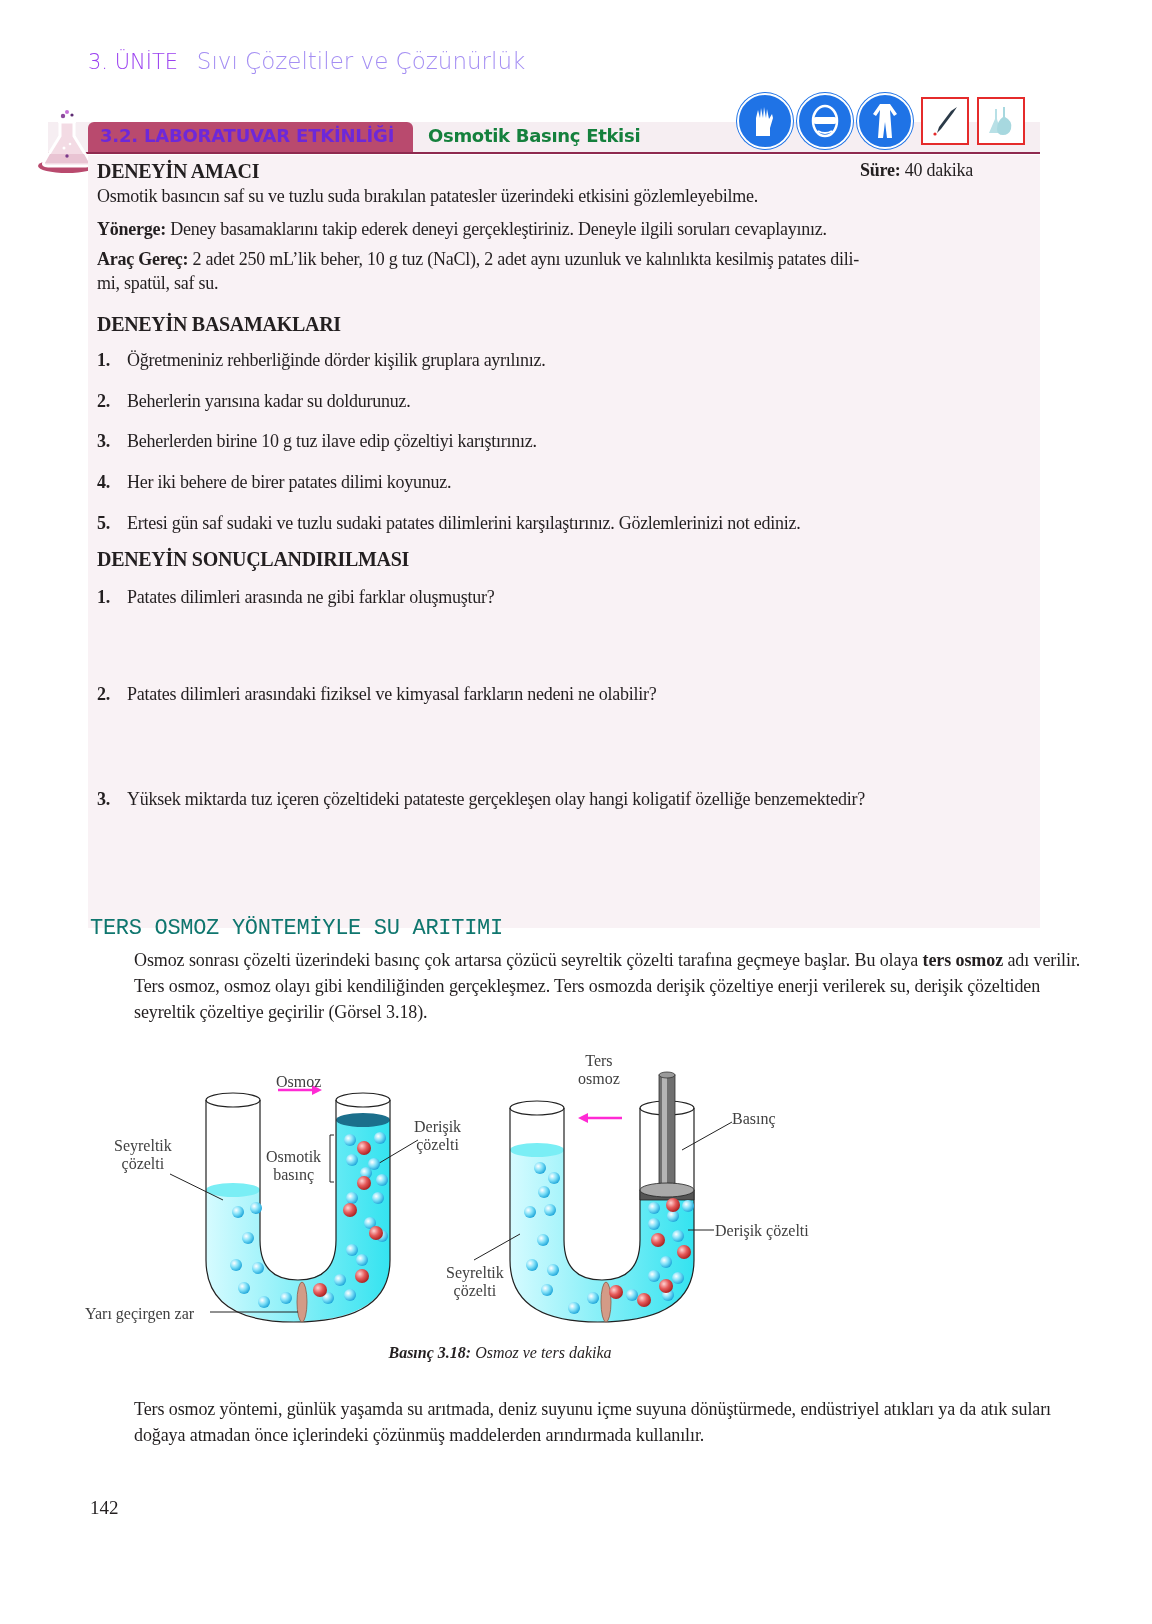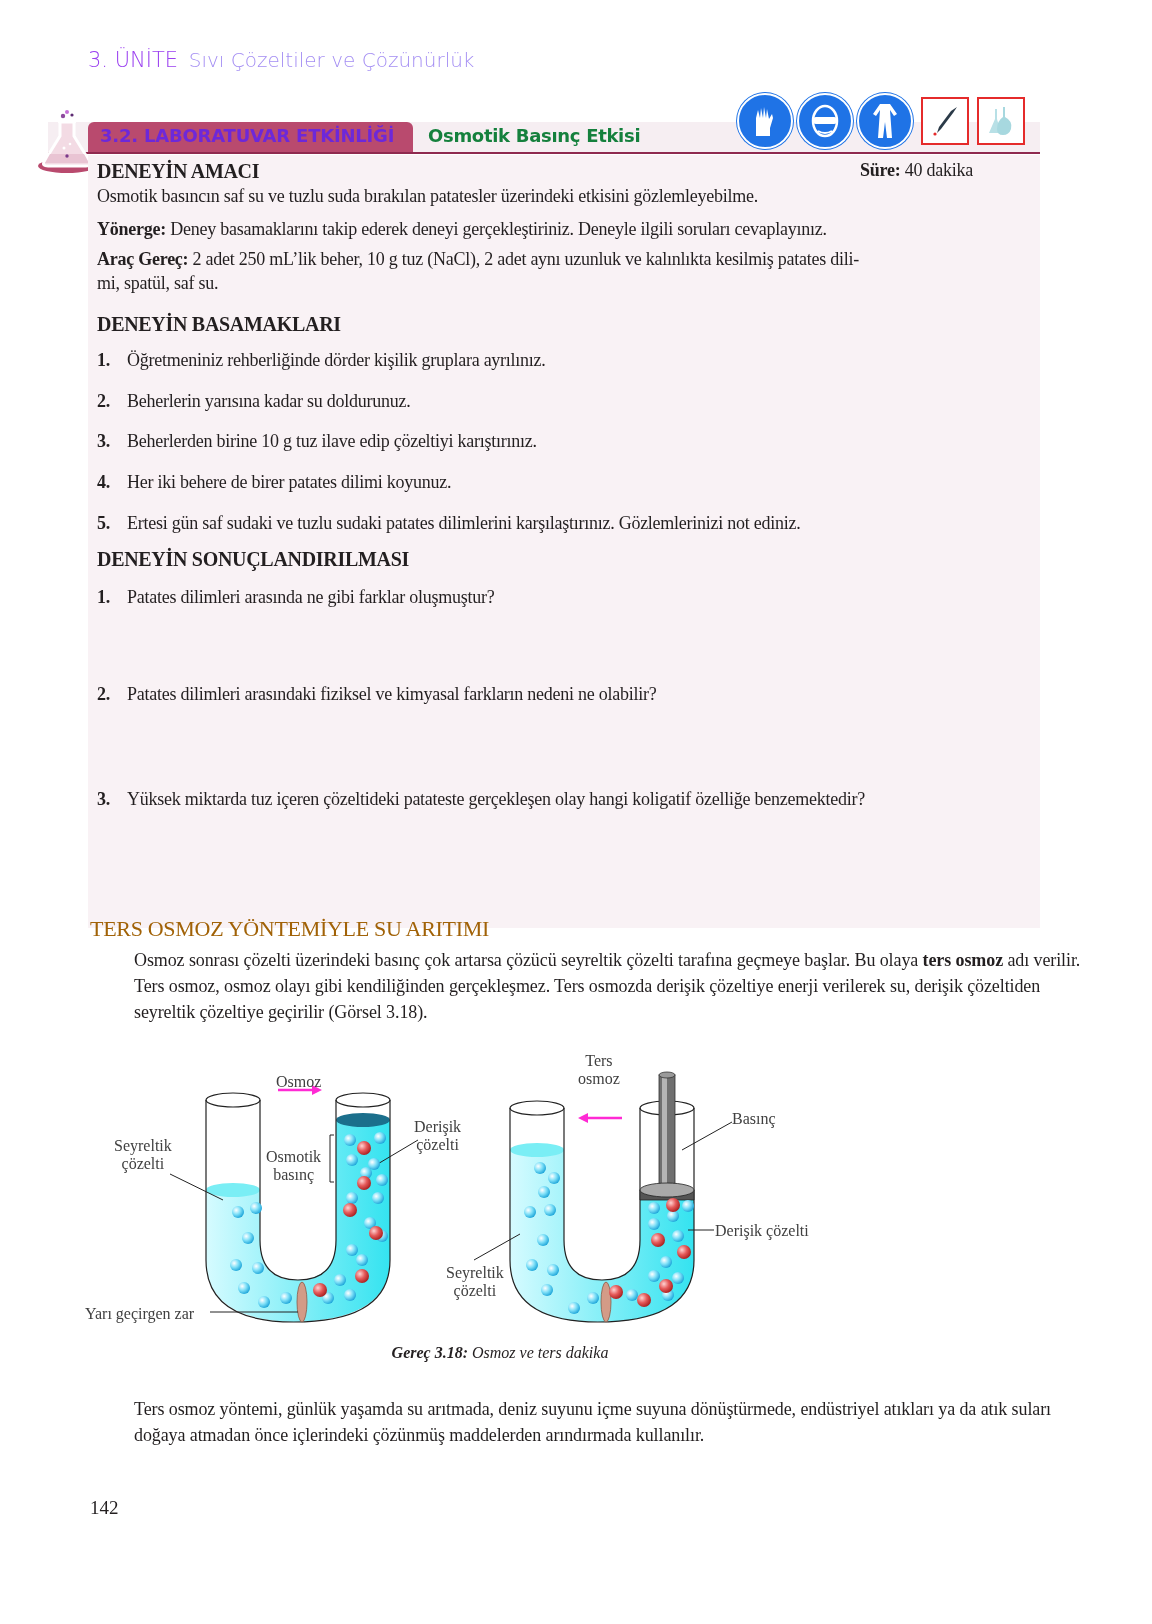--- a/index.html
+++ b/index.html
@@ -3,21 +3,21 @@
 <meta charset="utf-8">
 <style>
   html, body { margin: 0; padding: 0; background: #ffffff; }
   body { width: 1152px; height: 1624px; position: relative; overflow: hidden;
          font-family: "Liberation Serif", "DejaVu Serif", serif; color: #231f20; }
   .abs { position: absolute; }
 
   
   .unit-header { left: 88px; top: 48px; font-family: "DejaVu Sans", sans-serif; font-size: 21px; color: #8b3ffc; white-space: nowrap; }
   .unit-header .unit-no { color: #9a3ff0; font-weight: 300; }
-  .unit-header .unit-title { color: #a48ef3; font-size: 20px; margin-left: 4px; font-weight: 300; }
+  .unit-header .unit-title { color: #a48ef3; font-size: 23px; margin-left: 12px; font-weight: 300; }
 
   
   .lab-bar { left: 48px; top: 122px; width: 992px; height: 30px; background: #f6eef2; border-bottom: 2px solid #8f2a4f; }
   .lab-tab { left: 88px; top: 122px; height: 30px; width: 325px; background: #b94a6e; border-radius: 6px 6px 0 0; }
   .lab-tab-label { left: 100px; top: 125px; font-family: "DejaVu Sans", sans-serif; font-weight: bold; font-size: 18px; color: #6d28d9; white-space: nowrap; letter-spacing: -0.2px; }
   .lab-subtitle { left: 428px; top: 125px; font-family: "DejaVu Sans", sans-serif; font-weight: bold; font-size: 18px; color: #15803d; white-space: nowrap; letter-spacing: -0.3px; }
   .flask { left: 36px; top: 108px; width: 62px; height: 66px; }
 
   .safety-icons { left: 737px; top: 93px; display: flex; gap: 4px; align-items: center; }
   .safety-circle { width: 52px; height: 52px; border-radius: 50%; background: #1f73e6; display: flex; align-items: center; justify-content: center; border: 2px solid #ffffff; box-shadow: 0 0 0 1px #1f73e6; }
@@ -25,21 +25,21 @@
 
   
   .panel { left: 88px; top: 155px; width: 952px; height: 773px; background: #f9f2f5; }
   .sec-head { font-weight: bold; font-size: 20px; letter-spacing: -0.3px; color: #231f20; white-space: nowrap; }
   .body-txt { font-size: 18px; line-height: 24px; letter-spacing: -0.25px; white-space: nowrap; }
   .bold { font-weight: bold; }
   .step { display: flex; }
   .step-num { width: 30px; font-weight: bold; }
 
   
-  .ro-title { left: 90px; top: 955px; font-size: 22px; color: #a16207; letter-spacing: -0.3px; white-space: nowrap; }
+  .ro-title { left: 90px; top: 955px; font-size: 22px; color: #0f766e; letter-spacing: -0.3px; white-space: nowrap; font-family: Liberation Mono, monospace; }
   .ro-para { left: 90px; width: 950px; font-size: 18px; line-height: 26px; letter-spacing: -0.1px; margin-left: 44px; }
   .fig-label { position: absolute; font-size: 16px; line-height: 18px; color: #404040; text-align: center; white-space: nowrap; }
   .caption { left: 300px; top: 1398px; width: 400px; text-align: center; font-size: 16px; font-style: italic; white-space: nowrap; }
   .caption b { font-weight: bold; }
 
   .page-num { left: 90px; top: 1557px; font-size: 19px; }
 </style>
 </head>
 <body>
 
@@ -293,18 +293,18 @@
   <div class="fig-label" style="left:-3px; top:265px;">Yarı geçirgen zar</div>
   <div class="fig-label" style="left:490px; top:12px; white-space:pre-line;">Ters
 osmoz</div>
   <div class="fig-label" style="left:644px; top:70px;">Basınç</div>
   <div class="fig-label" style="left:627px; top:182px;">Derişik çözelti</div>
   <div class="fig-label" style="left:358px; top:224px; white-space:pre-line;">Seyreltik
 çözelti</div>
 </div>
 
 <div class="abs caption" style="top:1344px;">
-  <b>Gereç 3.18:</b><span> Osmoz ve ters dakika</span>
+  <b>Basınç 3.18:</b><span> Osmoz ve ters dakika</span>
 </div>
 
 <div class="abs ro-para" style="top:1396px;">Ters osmoz yöntemi, günlük yaşamda su arıtmada, deniz suyunu içme suyuna dönüştürmede, endüstriyel atıkları ya da atık suları doğaya atmadan önce içlerindeki çözünmüş maddelerden arındırmada kullanılır.</div>
 
 <div class="abs page-num" style="top:1497px;">142</div>
 
 </body></html>

